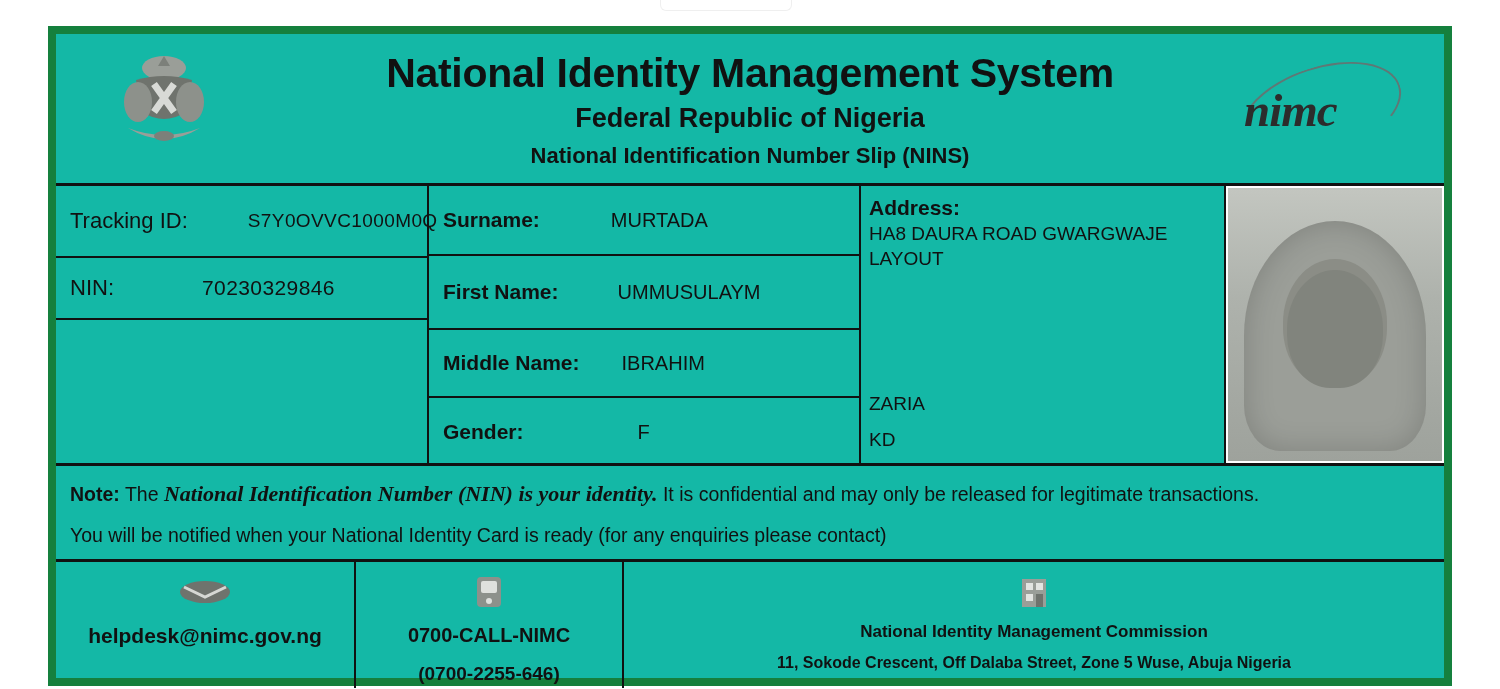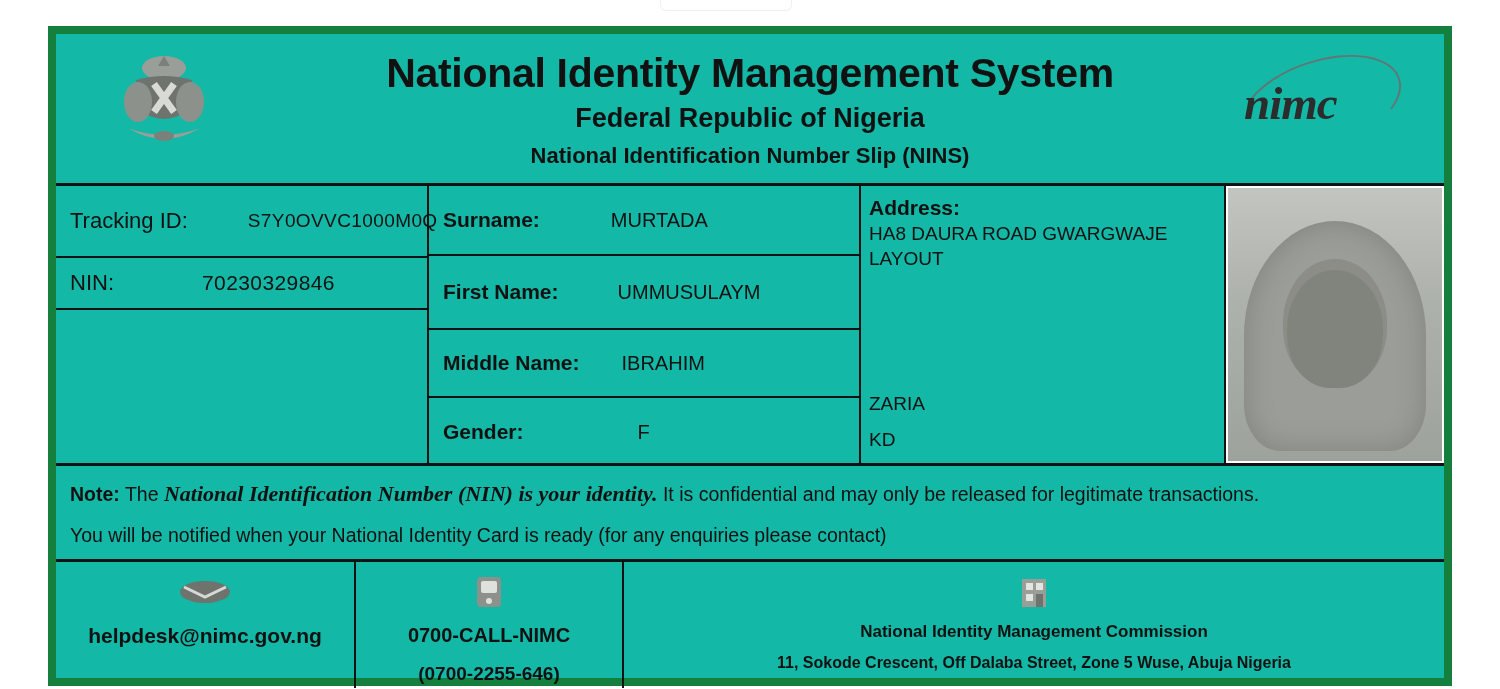--- a/index.html
+++ b/index.html
@@ -52,21 +52,21 @@
     position: absolute;
     left: 58px;
     top: 16px;
     width: 100px;
     height: 104px;
   }
   .coat-of-arms svg { display:block; }
   .nimc-logo {
     position: absolute;
     right: 40px;
-    top: 18px;
+    top: 25px;
     width: 170px;
     height: 100px;
   }
   .nimc-logo .nimc-word {
     font-family: "Liberation Serif", serif;
     font-style: italic;
     font-weight: bold;
     font-size: 47px;
     letter-spacing: -1px;
     color: #2c2c2c;
@@ -151,21 +151,21 @@
     font-weight: bold;
     white-space: nowrap;
   }
   .val {
     font-size: 20px;
     white-space: nowrap;
   }
 
   
   .row-track { height: 72px; }
-  .row-nin   { height: 52px; }
+  .row-nin   { height: 62px; }
   .row-empty { height: 134px; }
   .row-track .lbl { font-size: 22px; font-weight: normal; }
   .row-nin .lbl   { font-size: 22px; font-weight: normal; }
   .row-track .val { margin-left: 26px; font-size: 19px; letter-spacing: .4px; }
   .row-nin .val   { margin-left: 54px; font-size: 21px; letter-spacing: .4px; }
 
   
   .row-sur { height: 70px; }
   .row-fir { height: 74px; }
   .row-mid { height: 68px; }

